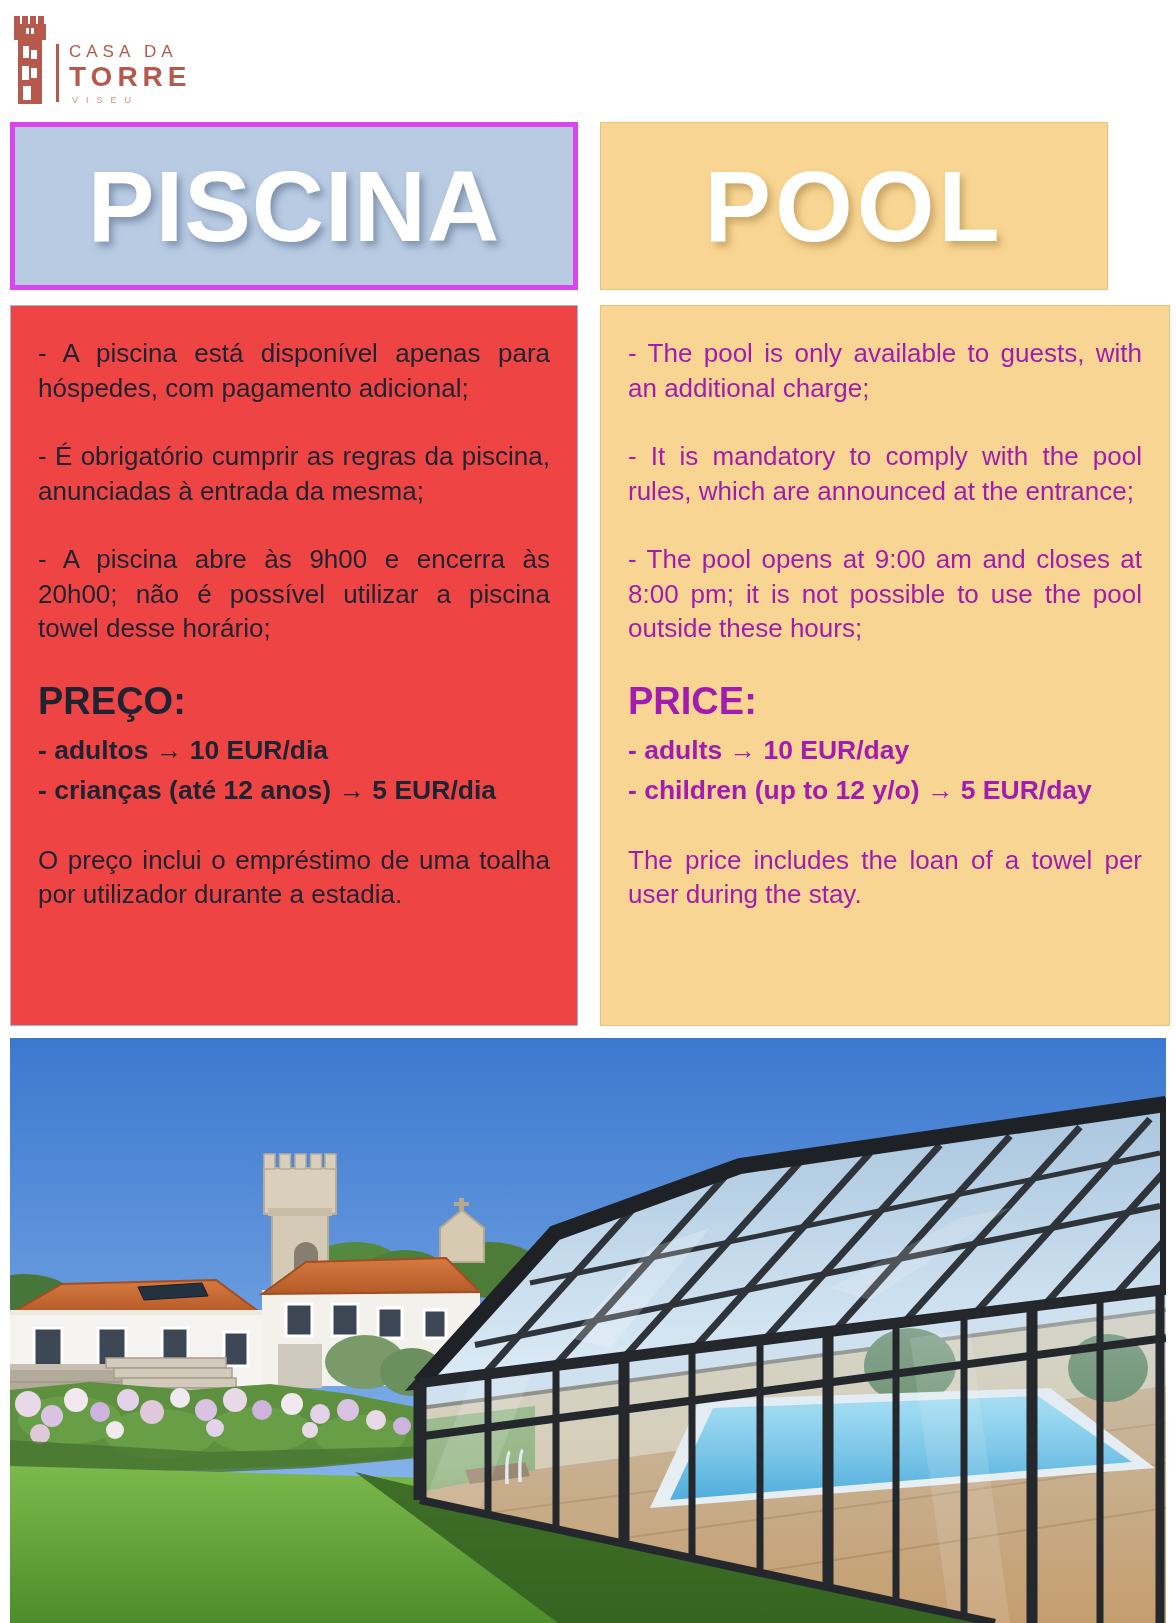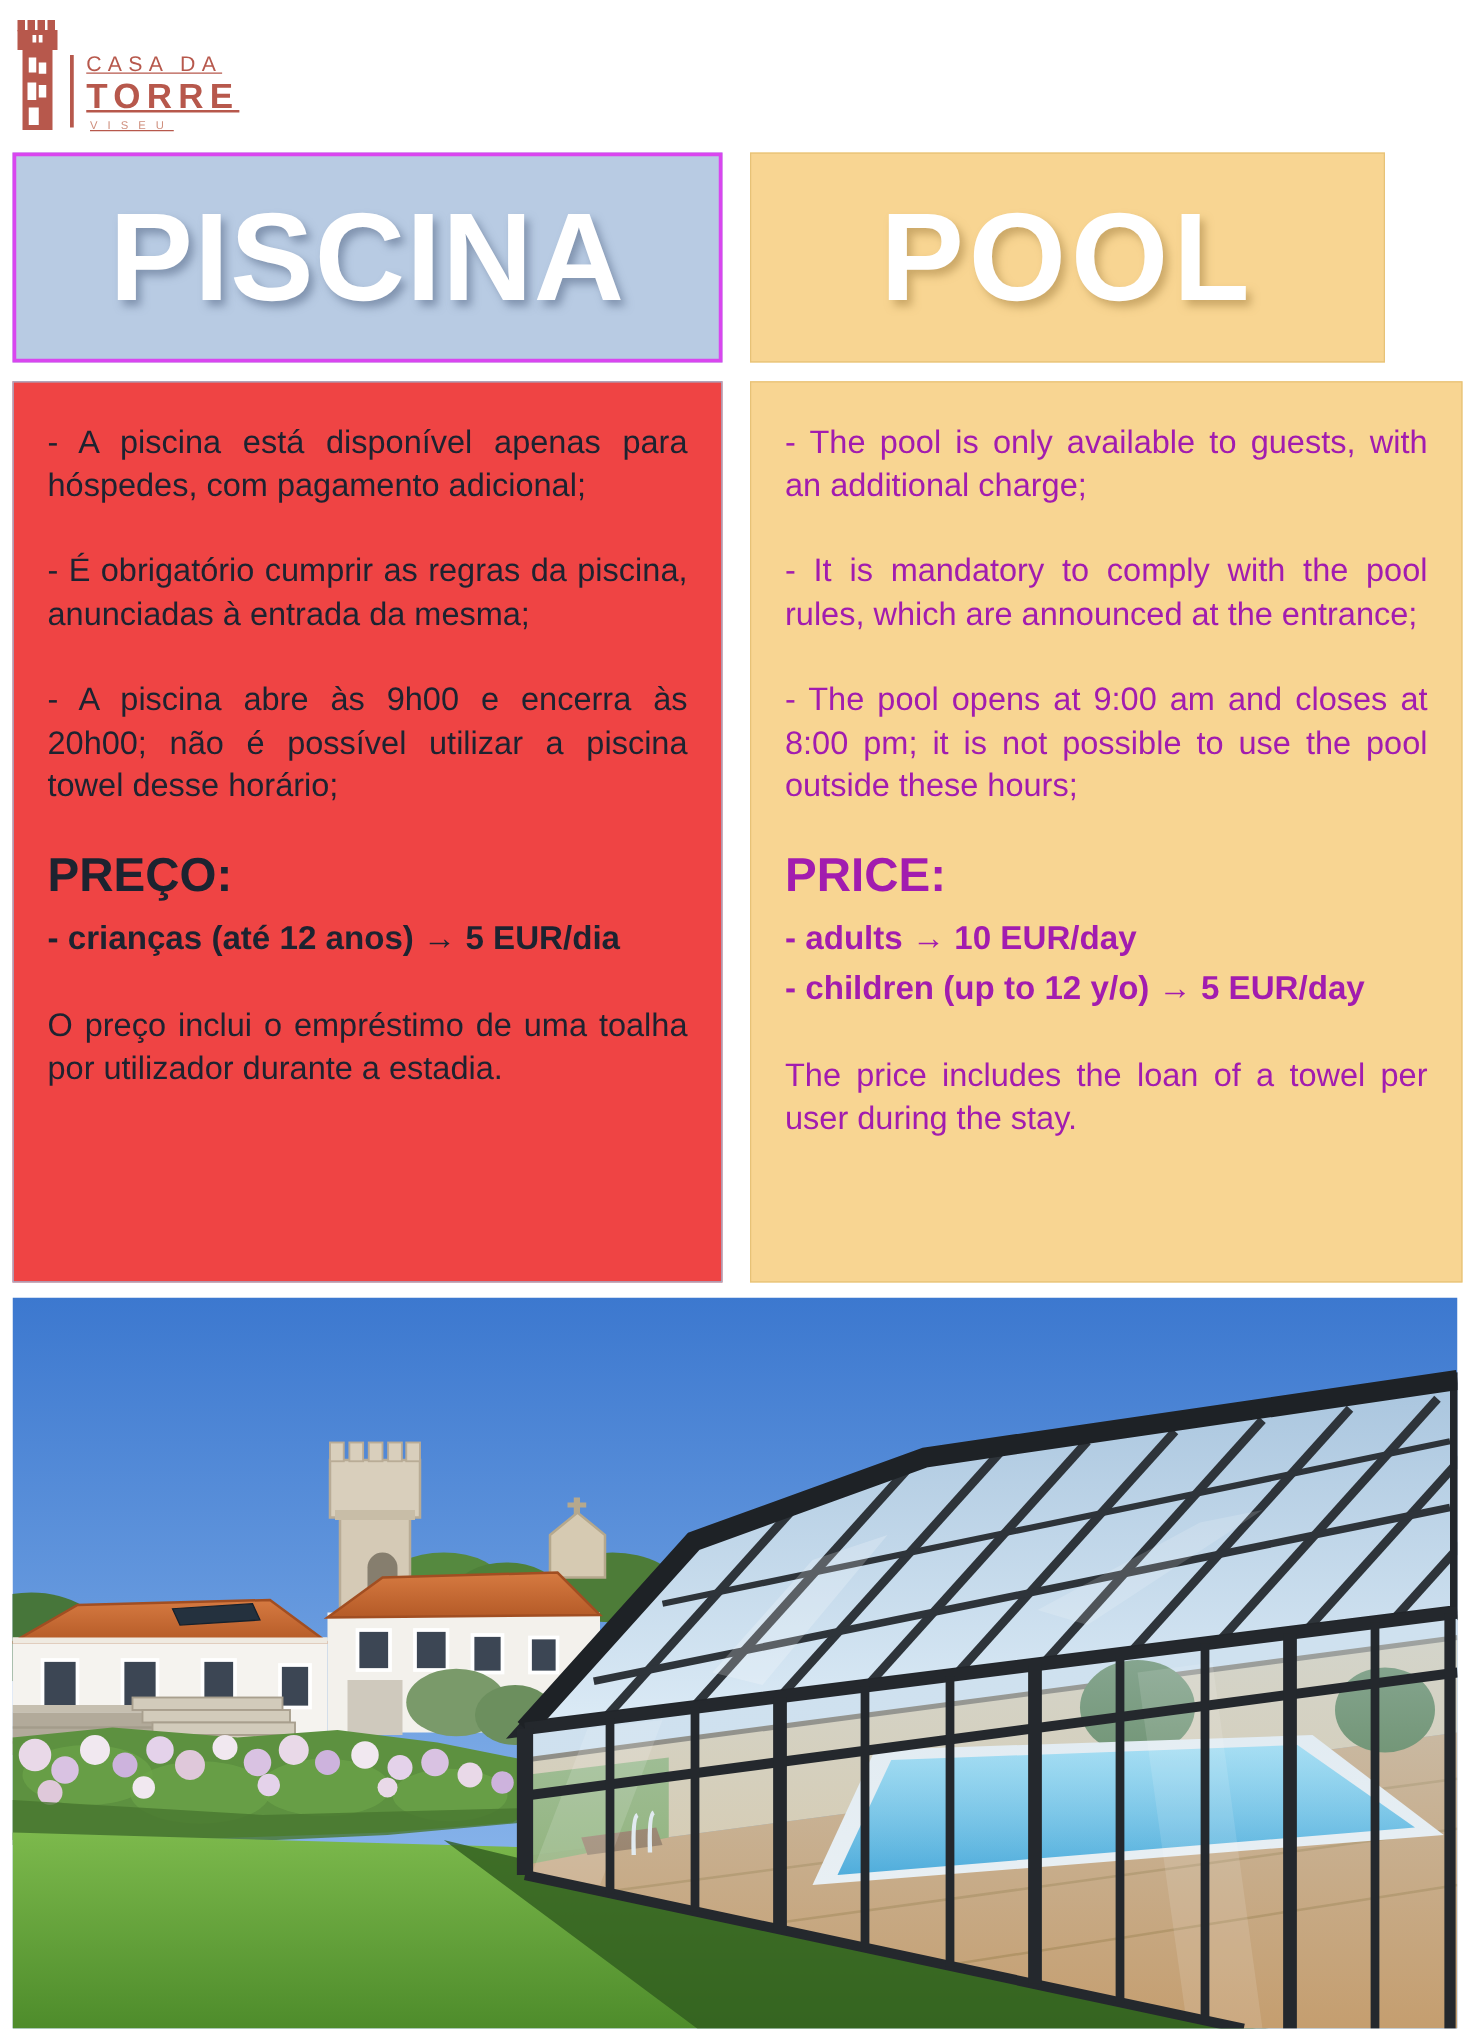--- a/index.html
+++ b/index.html
@@ -4,30 +4,30 @@
 <style>
   html,body{margin:0;padding:0;background:#ffffff;}
   .page{
     position:relative;width:1176px;height:1623px;background:#ffffff;
     font-family:"Liberation Sans", sans-serif;overflow:hidden;
   }
   
   .logo{position:absolute;left:10px;top:10px;display:flex;align-items:flex-start;}
   .logo-tower{display:block;}
   .logo-rule{width:3px;height:58px;background:#b7584c;margin:34px 0 0 6px;}
-  .logo-text{margin:32px 12px 0 10px;color:#b7584c;text-decoration:underline;}
+  .logo-text{margin:32px 12px 0 10px;color:#b7584c;}
   .logo-line1{font-size:17px;letter-spacing:5px;font-weight:400;}
   .logo-line2{font-size:28px;letter-spacing:5px;font-weight:700;line-height:1.05;}
   .logo-line3{font-size:9px;letter-spacing:8px;color:#cf8f7d;margin-top:4px;padding-left:3px;}
   
   .title-box{
     position:absolute;top:122px;height:168px;display:flex;align-items:center;justify-content:center;
     box-sizing:border-box;
   }
-  .title-box.pt{left:10px;width:568px;background:#b8cbe3;border:3px solid #d946ef;}
+  .title-box.pt{left:10px;width:568px;background:#b8cbe3;border:5px solid #d946ef;}
   .title-box.en{left:600px;width:508px;background:#f8d592;border:1px solid #e7c277;}
   .big-title{
     font-size:100px;font-weight:700;color:#ffffff;letter-spacing:1px;
   }
   .title-box.pt .big-title{text-shadow:4px 5px 7px rgba(100,118,148,0.65);}
   .title-box.en .big-title{text-shadow:4px 5px 7px rgba(165,132,70,0.55);letter-spacing:4px;}
   
   .panel{
     position:absolute;top:305px;height:721px;box-sizing:border-box;padding:30px 27px 0 27px;
   }
@@ -81,20 +81,21 @@
   </div>
   <div class="title-box en">
     <div class="big-title">POOL</div>
   </div>
 
   <div class="panel pt">
     <p class="body">- A piscina está disponível apenas para hóspedes, com pagamento adicional;</p>
     <p class="body">- É obrigatório cumprir as regras da piscina, anunciadas à entrada da mesma;</p>
     <p class="body">- A piscina abre às 9h00 e encerra às 20h00; não é possível utilizar a piscina towel desse horário;</p>
     <div class="price-heading">PREÇO:</div>
+    <div class="price-line">- adultos → 10 EUR/dia</div>
     <div class="price-line">- crianças (até 12 anos) → 5 EUR/dia</div>
     <p class="body note">O preço inclui o empréstimo de uma toalha por utilizador durante a estadia.</p>
   </div>
 
   <div class="panel en">
     <p class="body">- The pool is only available to guests, with an additional charge;</p>
     <p class="body">- It is mandatory to comply with the pool rules, which are announced at the entrance;</p>
     <p class="body">- The pool opens at 9:00 am and closes at 8:00 pm; it is not possible to use the pool outside these hours;</p>
     <div class="price-heading">PRICE:</div>
     <div class="price-line">- adults → 10 EUR/day</div>

